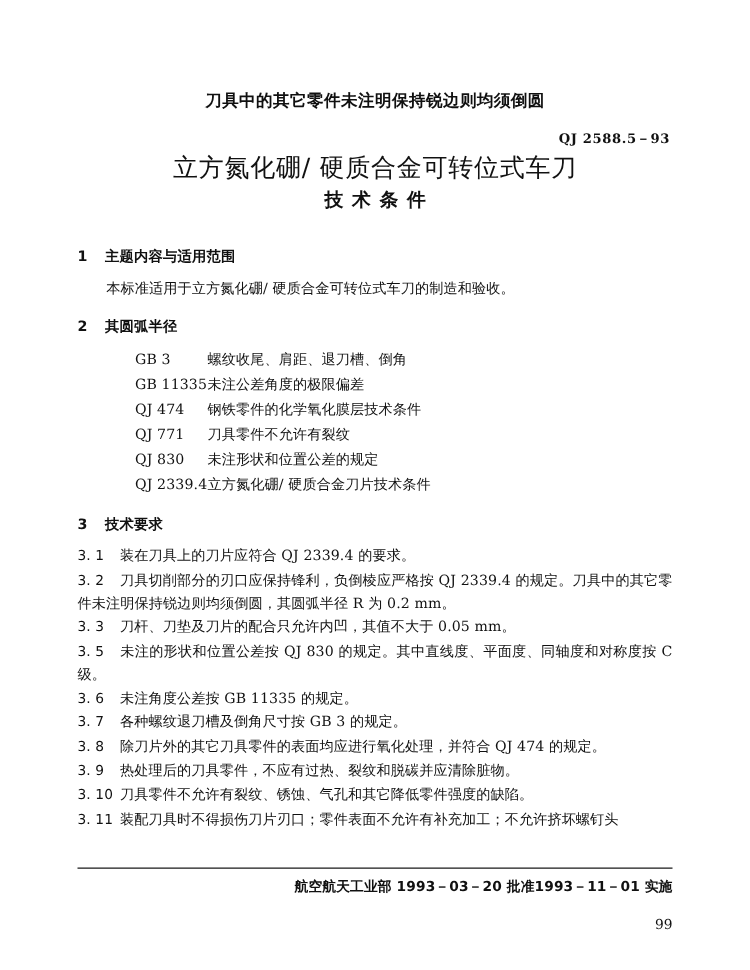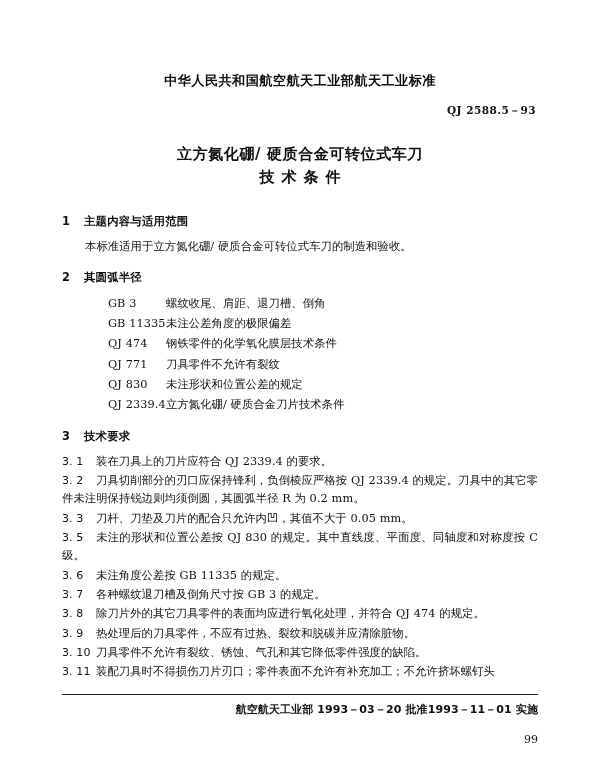--- a/index.html
+++ b/index.html
@@ -42,24 +42,24 @@
     padding-right: 2px;
   }
   .std-number {
     font-size: 10.5px;
     font-weight: bold;
     letter-spacing: 0.5px;
     font-family: "DejaVu Serif", "Liberation Serif", serif;
   }
 
   .doc-title {
-    margin-top: 25px;
+    margin-top: 1px;
     text-align: center;
-    font-size: 15px;
-    font-weight: bold;
+    font-size: 20px;
+    font-weight: normal;
     letter-spacing: 0.6px;
     line-height: 1.5;
     font-family: "DejaVu Sans", "Liberation Sans", sans-serif;
   }
   .doc-subtitle {
     text-align: center;
     font-size: 15px;
     font-weight: bold;
     line-height: 1.5;
     letter-spacing: 7px;
@@ -156,21 +156,21 @@
     top: 661px;
     font-size: 11px;
     font-family: "DejaVu Serif", "Liberation Serif", serif;
   }
 </style>
 </head>
 <body>
 
 <div class="page">
 
-  <div class="org-line">中华人民共和国航空航天工业部航天工业标准</div>
+  <div class="org-line">刀具中的其它零件未注明保持锐边则均须倒圆</div>
 
   <div class="std-number-row">
     <span class="std-number">QJ 2588.5－93</span>
   </div>
 
   <div class="doc-title">立方氮化硼/ 硬质合金可转位式车刀</div>
   <div class="doc-subtitle">技术条件</div>
 
   <div class="body-wrap">
 

